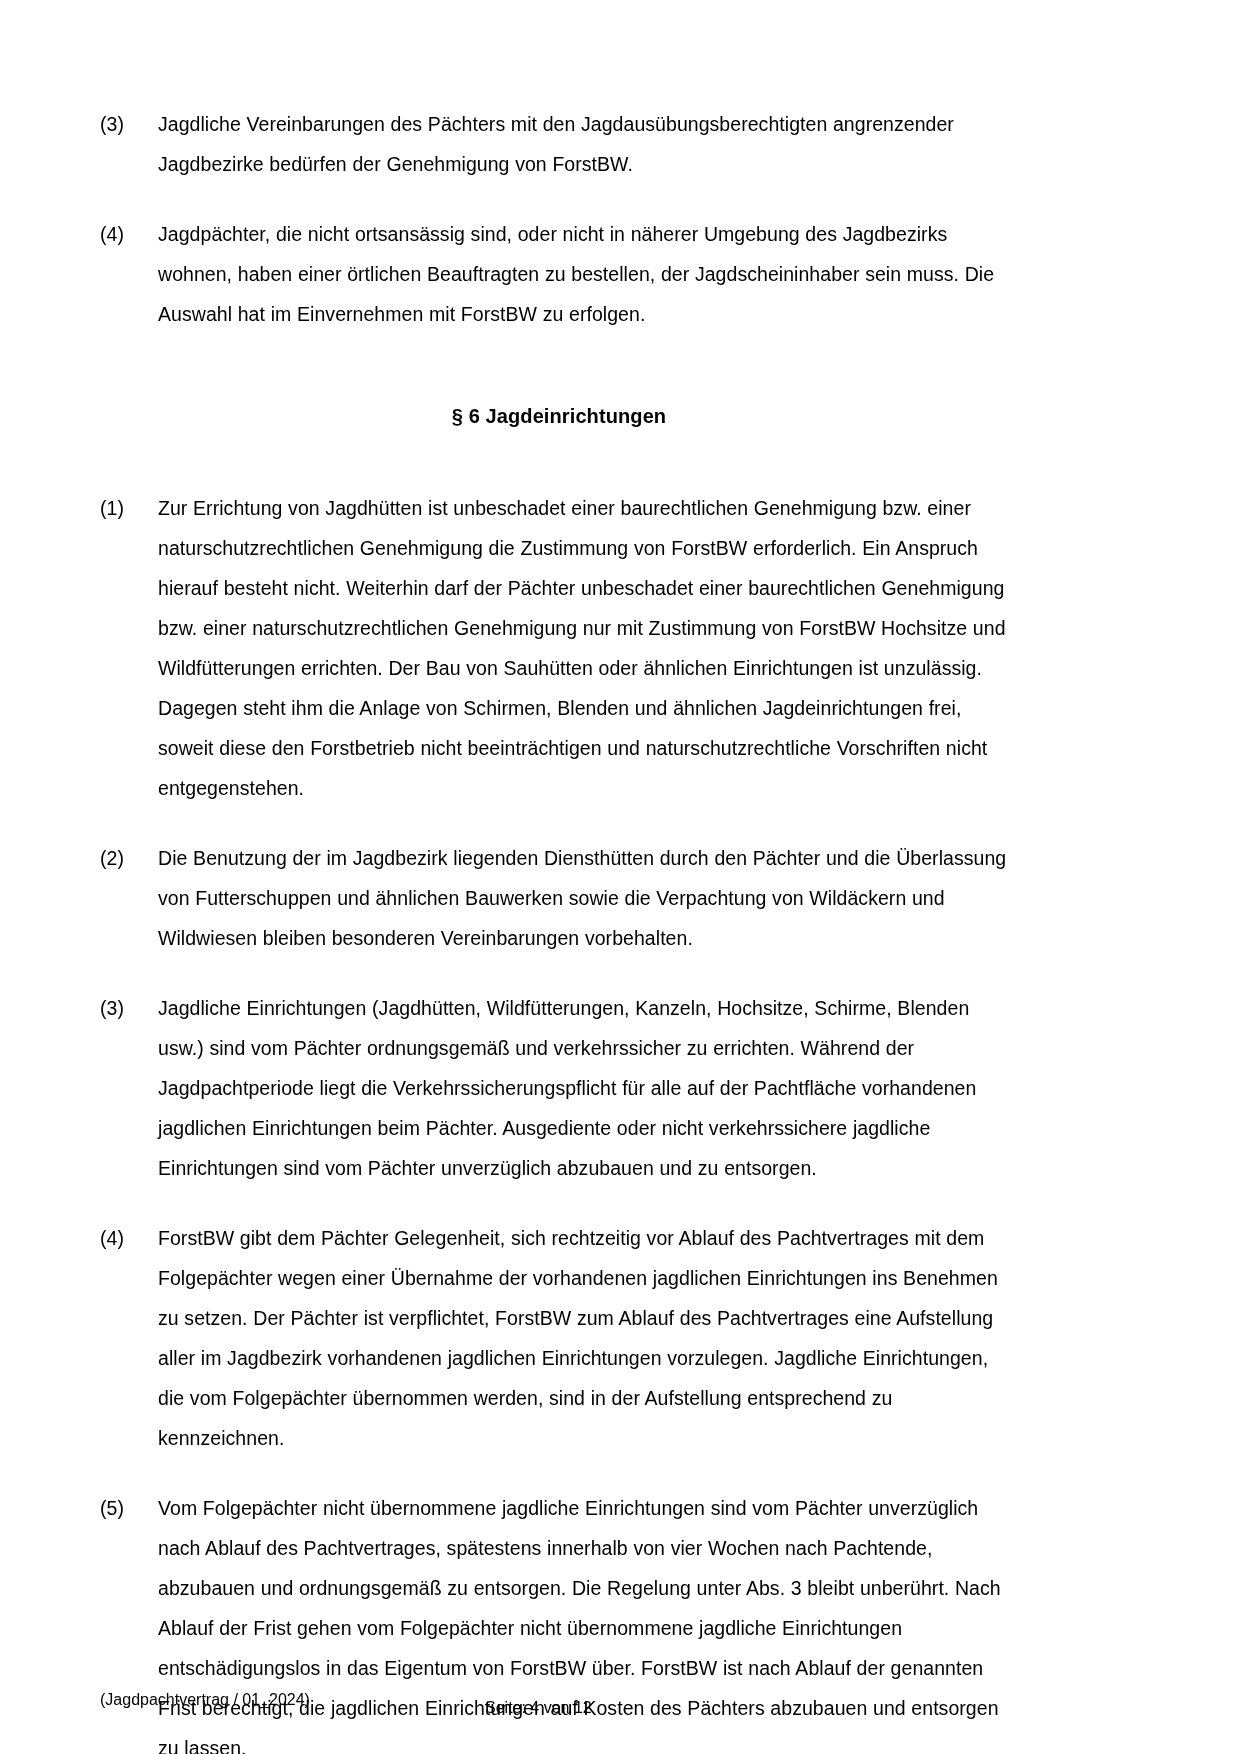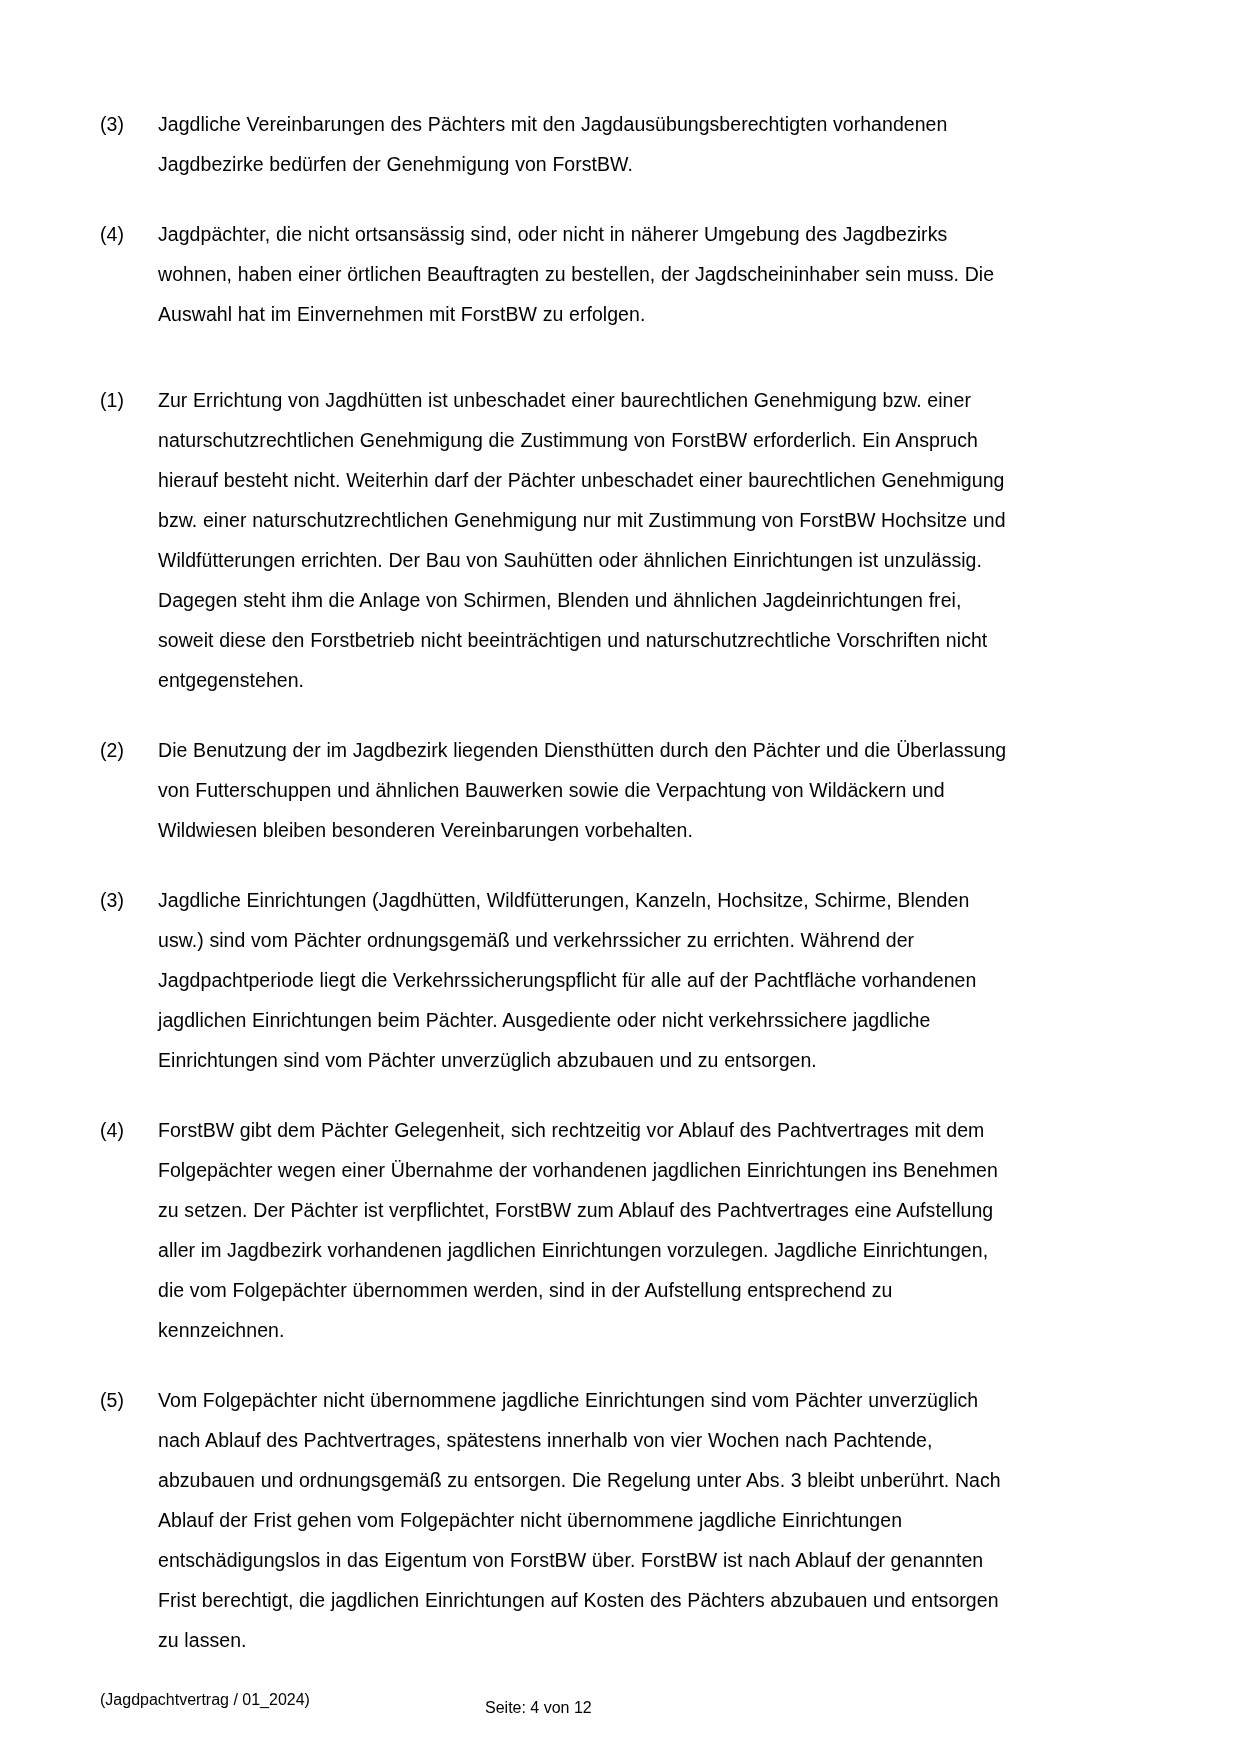--- a/index.html
+++ b/index.html
@@ -91,28 +91,31 @@
 </style>
 </head>
 <body>
 
 <div class="page">
 
   <div class="content">
 
     <div class="clause">
       <span class="num">(3)</span>
-      <span class="body">Jagdliche Vereinbarungen des Pächters mit den Jagdausübungsberechtigten vorhandenen Jagdbezirke bedürfen der Genehmigung von ForstBW.</span>
+      <span class="body">Jagdliche Vereinbarungen des Pächters mit den Jagdausübungsberechtigten angrenzender Jagdbezirke bedürfen der Genehmigung von ForstBW.</span>
     </div>
 
     <div class="clause gap-after">
       <span class="num">(4)</span>
       <span class="body">Jagdpächter, die nicht ortsansässig sind, oder nicht in näherer Umgebung des Jagdbezirks wohnen, haben einer örtlichen Beauftragten zu bestellen, der Jagdscheininhaber sein muss. Die Auswahl hat im Einvernehmen mit ForstBW zu erfolgen.</span>
     </div>
 
+    <div class="heading-block">
+      <h2 class="section-heading">§ 6 Jagdeinrichtungen</h2>
+    </div>
 
     <div class="clause">
       <span class="num">(1)</span>
       <span class="body">Zur Errichtung von Jagdhütten ist unbeschadet einer baurechtlichen Genehmigung bzw. einer naturschutzrechtlichen Genehmigung die Zustimmung von ForstBW erforderlich. Ein Anspruch hierauf besteht nicht. Weiterhin darf der Pächter unbeschadet einer baurechtlichen Genehmigung bzw. einer naturschutzrechtlichen Genehmigung nur mit Zustimmung von ForstBW Hochsitze und Wildfütterungen errichten. Der Bau von Sauhütten oder ähnlichen Einrichtungen ist unzulässig. Dagegen steht ihm die Anlage von Schirmen, Blenden und ähnlichen Jagdeinrichtungen frei, soweit diese den Forstbetrieb nicht beeinträchtigen und naturschutzrechtliche Vorschriften nicht entgegenstehen.</span>
     </div>
 
     <div class="clause">
       <span class="num">(2)</span>
       <span class="body">Die Benutzung der im Jagdbezirk liegenden Diensthütten durch den Pächter und die Überlassung von Futterschuppen und ähnlichen Bauwerken sowie die Verpachtung von Wildäckern und Wildwiesen bleiben besonderen Vereinbarungen vorbehalten.</span>
     </div>

